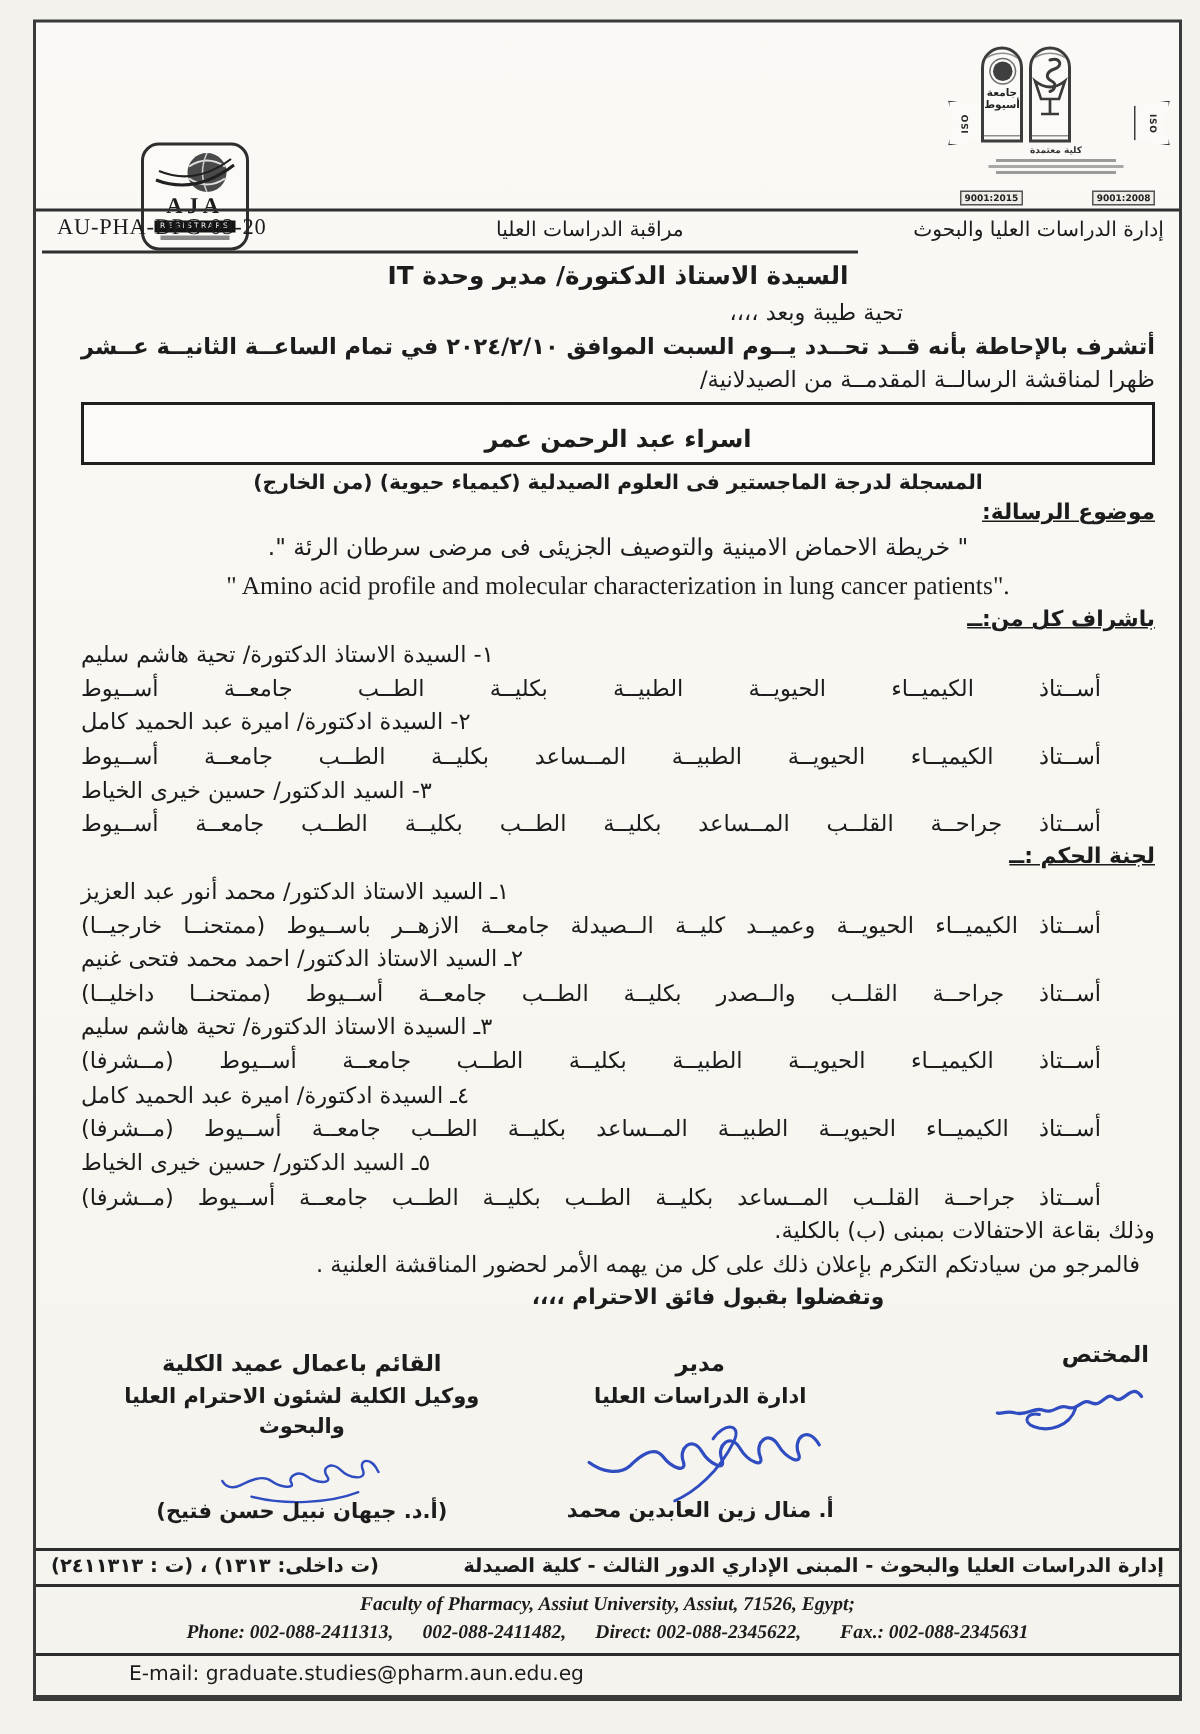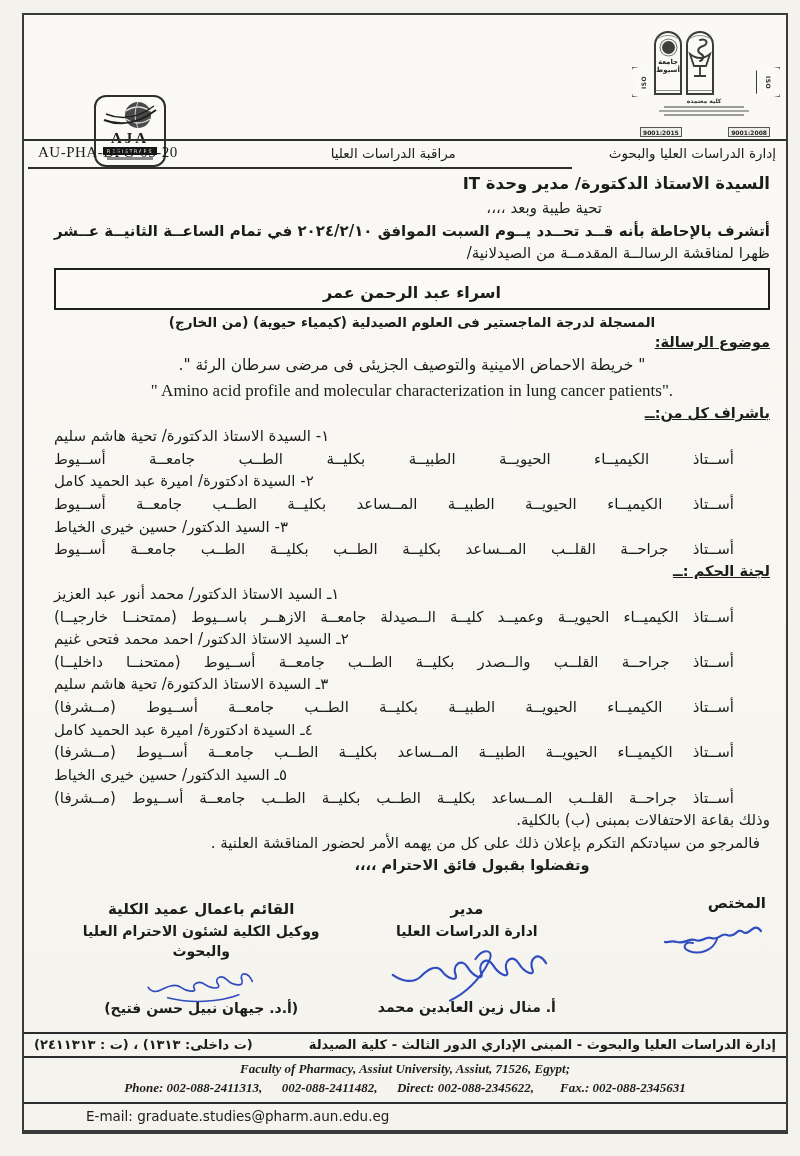--- a/index.html
+++ b/index.html
@@ -47,21 +47,21 @@
   .hstrip { position:absolute; left:0; right:0; top:124px; border-top:2px solid #2f2f2f;
             display:flex; direction:rtl; justify-content:space-between; align-items:flex-end;
             padding:3px 10px 3px 14px; font-size:13.5px; }
   .hstrip .ref { font-family:"Liberation Serif", serif; font-size:15px; letter-spacing:.5px; }
   .h-underline { position:absolute; left:4px; top:152px; width:544px; border-top:2px solid #2f2f2f; }
 
   
   .content { position:absolute; left:30px; right:16px; top:157px; direction:rtl;
              font-size:15px; line-height:1.51; }
   .t-right  { text-align:right; }
-  .to-line { font-weight:bold; font-size:16.5px; }
+  .to-line { text-align:center; font-weight:bold; font-size:16.5px; }
   .greeting { text-align:right; padding-right:168px; }
   .just { text-align:justify; text-align-last:justify;font-weight:bold; -moz-text-align-last:justify; }
   .name-box { border:2px solid #1f1f1f; text-align:center; font-weight:bold; font-size:16px;
               padding:11px 4px 3px; margin:3px 0 2px; background:#fbfaf7; }
   .reg-line { text-align:center; font-weight:bold; font-size:13.5px; }
   .heading-u { font-weight:bold; text-decoration:underline; font-size:14.5px; }
   .thesis-ar { text-align:center; font-size:15.5px; }
   .thesis-en { direction:ltr; text-align:center; font-family:"Liberation Serif", serif; font-size:17px; }
   .p-name { text-align:left; }
   .p-qual { text-align:justify; text-align-last:justify; -moz-text-align-last:justify; padding-right:36px; }

